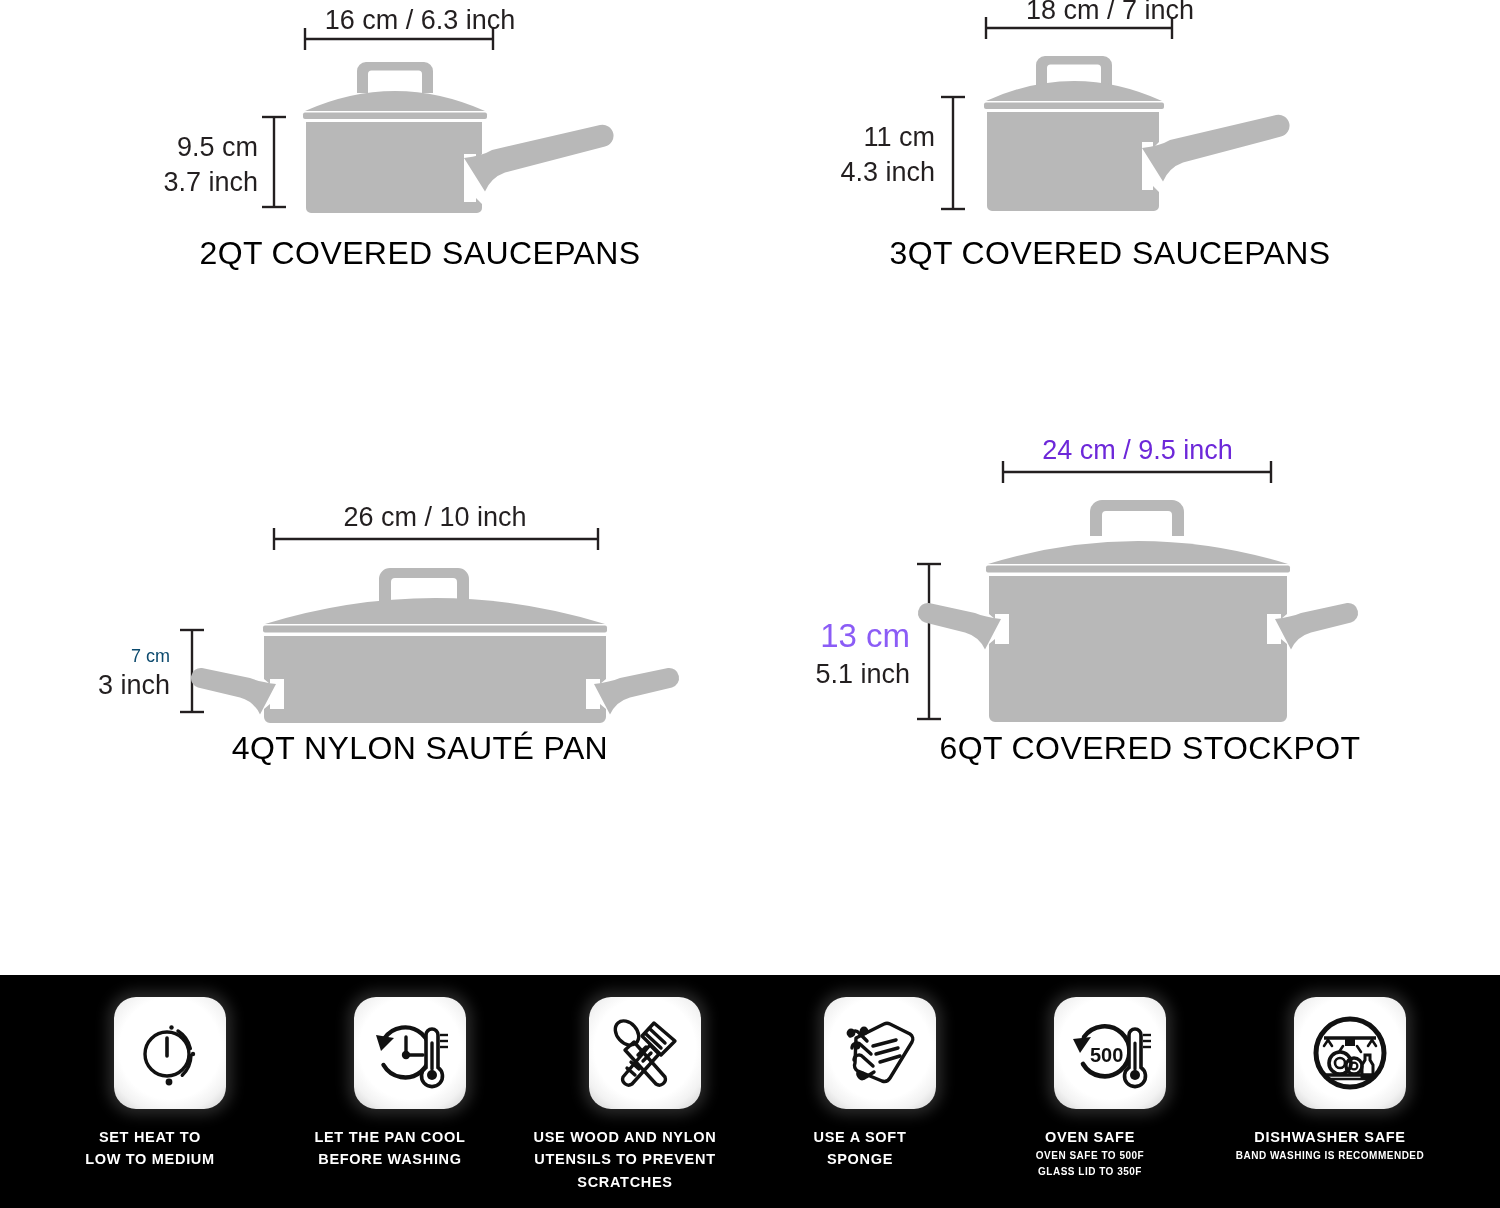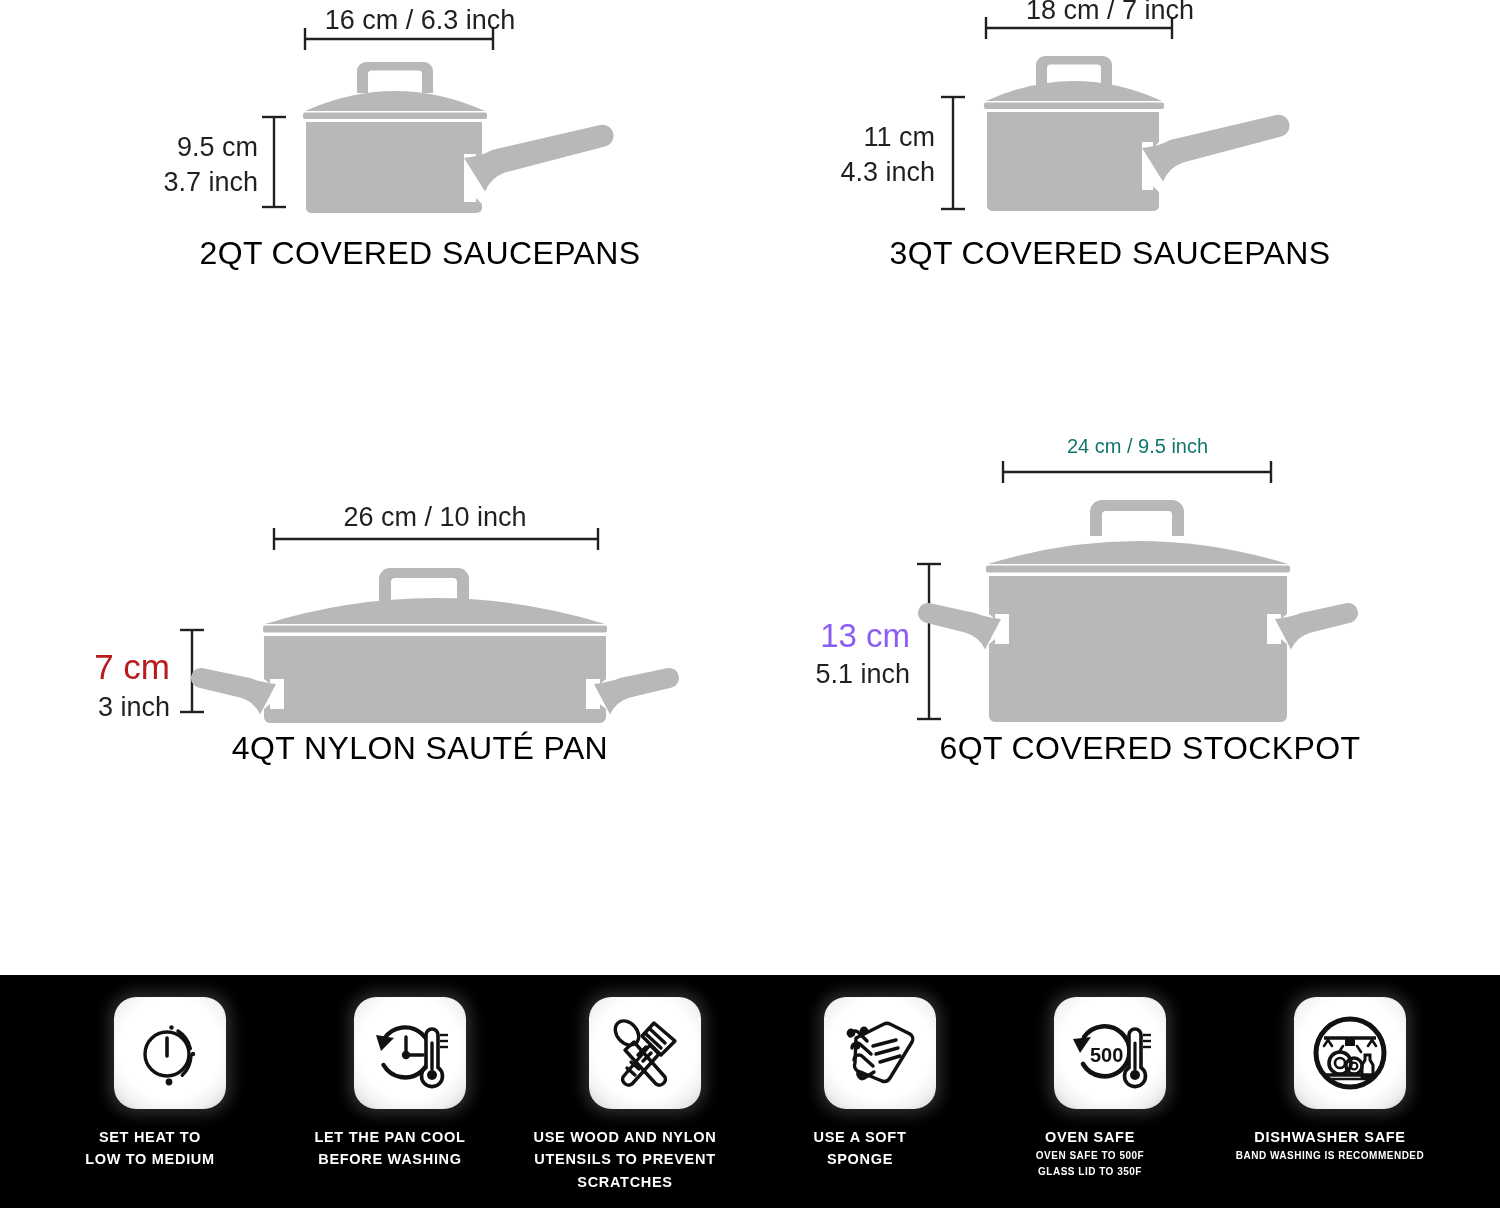--- a/index.html
+++ b/index.html
@@ -211,21 +211,21 @@
 
           <path d="M186,244 q-16,-2 -26,-6 l-48,-10 a10,10 0 0 0 -4,19.5 l42,10 q14,4 20,17 z" transform="translate(0,0)"></path>
 
           <path d="M504,244 q16,-2 26,-6 l48,-10 a10,10 0 0 1 4,19.5 l-42,10 q-14,4 -20,17 z"></path>
         </g>
       </svg>
       <div style="position:absolute; left:130px; top:62px; width:430px; text-align:center;">
         <span style="font-size:27px; color:#231f20;">26 cm / 10 inch</span>
       </div>
       <div style="position:absolute; left:-30px; top:205px; width:110px; text-align:right; line-height:1.28;">
-        <div style="font-size:35px; color:#b91c1c;">7 cm</div>
+        <div style="font-size:18px; color:#0c4a6e;">7 cm</div>
         <div style="font-size:27px; color:#231f20;">3 inch</div>
       </div>
       <div class="prod-title" style="top:290px;">4QT NYLON SAUTÉ PAN</div>
     </div>
 
     <div class="product" id="prod-3">
       <svg class="prod-svg" width="660" height="290" viewBox="0 0 660 290">
         <g stroke="#231f20" stroke-width="2.4" fill="none">
           <line x1="183" y1="21" x2="183" y2="43"></line>
           <line x1="451" y1="21" x2="451" y2="43"></line>
@@ -244,21 +244,21 @@
           <rect x="166" y="125.5" width="304" height="7" rx="2"></rect>
 
           <path d="M169,136 h298 v38 l-6,5 v-5 h-14 v30 h14 v-5 l6,5 v72 a6,6 0 0 1 -6,6 h-286 a6,6 0 0 1 -6,-6 v-72 l6,-5 v5 h14 v-30 h-14 v5 l-6,-5 z"></path>
 
           <path d="M181,179 q-16,-2 -26,-6 l-46,-10 a10,10 0 0 0 -4,19.5 l40,10 q14,4 20,17 z"></path>
 
           <path d="M455,179 q16,-2 26,-6 l46,-10 a10,10 0 0 1 4,19.5 l-40,10 q-14,4 -20,17 z"></path>
         </g>
       </svg>
       <div style="position:absolute; left:130px; top:-5px; width:375px; text-align:center;">
-        <span style="font-size:20px; color:#0f766e;text-align:center;">24 cm / 9.5 inch</span>
+        <span style="font-size:27px; color:#6d28d9;text-align:center;">24 cm / 9.5 inch</span>
       </div>
       <div style="position:absolute; left:-25px; top:175px; width:115px; text-align:right; line-height:1.28;">
         <div style="font-size:33px; color:#8b5cf6;">13 cm</div>
         <div style="font-size:27px; color:#231f20;">5.1 inch</div>
       </div>
       <div class="prod-title" style="top:290px;">6QT COVERED STOCKPOT</div>
     </div>
 
   </div>
 

